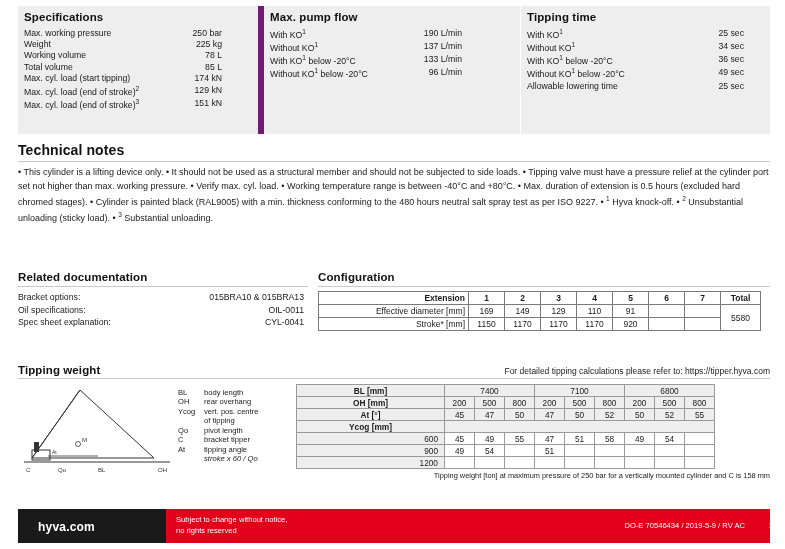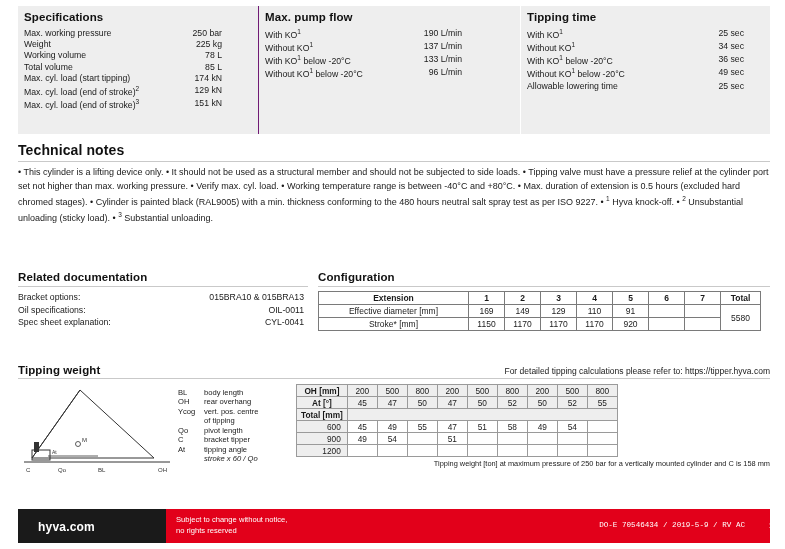--- a/index.html
+++ b/index.html
@@ -16,21 +16,21 @@
   .page { position: relative; width: 785px; height: 549px; }
 
   
   .specband {
     position: absolute; left: 18px; top: 6px; width: 752px; height: 128px;
     background: #eeeeee;
     display: flex;
   }
   .specband .col { position: relative; height: 100%; }
   .col-specs { width: 240px; padding: 5px 0 0 6px; }
-  .col-pump  { width: 262px; padding: 5px 0 0 6px; border-left: 1px solid #701a75; }
+  .col-pump  { width: 262px; padding: 5px 0 0 6px; border-left: 6px solid #701a75; }
   .col-tip   { width: 250px; padding: 5px 0 0 6px; border-left: 1px solid #ffffff; }
 
   .secthead {
     font-size: 11.5px; font-weight: bold; color: #111;
     margin: 0 0 4px 0; letter-spacing: .1px;
   }
   table.kv { border-collapse: collapse; width: 100%; }
   table.kv td { font-size: 8.7px; padding: 0.7px 0; vertical-align: top; color:#1a1a1a; }
   table.kv td.val { text-align: right; padding-right: 6px; white-space: nowrap; }
   .col-specs table.kv td.val { padding-right: 36px; }
@@ -54,21 +54,21 @@
 
   table.rel { border-collapse: collapse; width: 100%; margin-top: 4px; }
   table.rel td { font-size: 8.7px; padding: 1.2px 0; }
   table.rel td.v { text-align: right; padding-right: 4px; white-space: nowrap; }
 
   table.cfg { border-collapse: collapse; margin-top: 4px; font-size: 8.5px; }
   table.cfg th, table.cfg td {
     border: 1px solid #7a7a7a; padding: 1px 3px; text-align: center; height: 13px;
   }
   table.cfg th { background: #ffffff; font-weight: bold; }
-  table.cfg td.lbl, table.cfg th.lbl { text-align: center; width: 150px; font-weight: normal; margin-left: 32px; }
+  table.cfg td.lbl, table.cfg th.lbl { text-align: right; width: 150px; font-weight: normal; margin-left: 32px; }
   table.cfg th.lbl { font-weight: bold; }
   table.cfg .numcol { width: 36px; }
   table.cfg .totcol { width: 40px; }
 
   
   .tipw { position: absolute; left: 18px; top: 364px; width: 752px; }
   .tipw .secthead { font-size: 11.5px; margin-bottom: 2px; }
   .tipw-link { position: absolute; right: 0; top: 2px; font-size: 8.5px; color: #1a1a1a; }
 
   .tipw-inner { display: flex; margin-top: 5px; }
@@ -89,21 +89,21 @@
 
   
   .footer { position: absolute; left: 0; bottom: 0; width: 785px; height: 40px; }
   .footer .black { position: absolute; left: 18px; top: 0; width: 148px; height: 34px; background: #1a1a1a; }
   .footer .logo {
     position: absolute; left: 38px; top: 11px; color: #ffffff;
     font-size: 12px; font-weight: bold; letter-spacing: .2px;
   }
   .footer .red { position: absolute; left: 166px; top: 0; width: 604px; height: 34px; background: #e2001a; }
   .footer .disclaimer { position: absolute; left: 176px; top: 5px; color: #ffffff; font-size: 7.6px; line-height: 1.5; }
-  .footer .docref { position: absolute; right: 40px; top: 12px; color: #ffffff; font-size: 7.6px; font-family: Liberation Mono, monospace; }
+  .footer .docref { position: absolute; right: 40px; top: 12px; color: #ffffff; font-size: 7.6px; }
   .footer .pageno { position: absolute; right: 12px; top: 12px; color: #ffffff; font-size: 7.6px; }
 </style>
 </head>
 <body>
 
 <div class="page">
 
   <div class="specband">
 
     <div class="col col-specs">
@@ -323,20 +323,26 @@
                 <td class="k"></td>
                 <td style="font-style:italic">stroke x 60 / Qo</td>
               </tr>
         </tbody>
           </table>
       </div>
 
       <div style="flex:1">
         <table class="tw">
           <tbody>
+              <tr>
+            <td class="hdrcell" style="width:148px">BL [mm]</td>
+            <td class="shade" colspan="3">7400</td>
+            <td class="shade" colspan="3">7100</td>
+            <td class="shade" colspan="3">6800</td>
+          </tr>
           <tr>
             <td class="hdrcell">OH [mm]</td>
             <td class="shade" style="width:30px">200</td>
             <td class="shade" style="width:30px">500</td>
             <td class="shade" style="width:30px">800</td>
             <td class="shade" style="width:30px">200</td>
             <td class="shade" style="width:30px">500</td>
             <td class="shade" style="width:30px">800</td>
             <td class="shade" style="width:30px">200</td>
             <td class="shade" style="width:30px">500</td>
@@ -348,21 +354,21 @@
             <td class="shade">47</td>
             <td class="shade">50</td>
             <td class="shade">47</td>
             <td class="shade">50</td>
             <td class="shade">52</td>
             <td class="shade">50</td>
             <td class="shade">52</td>
             <td class="shade">55</td>
           </tr>
           <tr>
-            <td class="hdrcell">Total [mm]</td>
+            <td class="hdrcell">Ycog [mm]</td>
             <td colspan="9" class="shade"></td>
           </tr>
           <tr>
             <td class="lblcell">600</td>
             <td>45</td>
             <td>49</td>
             <td>55</td>
             <td>47</td>
             <td>51</td>
             <td>58</td>

